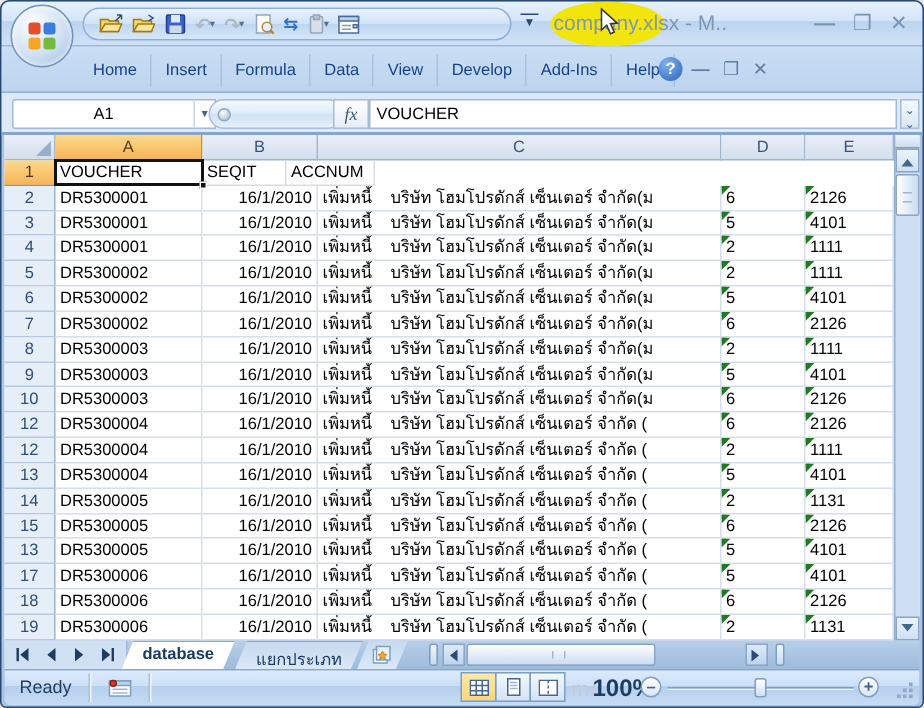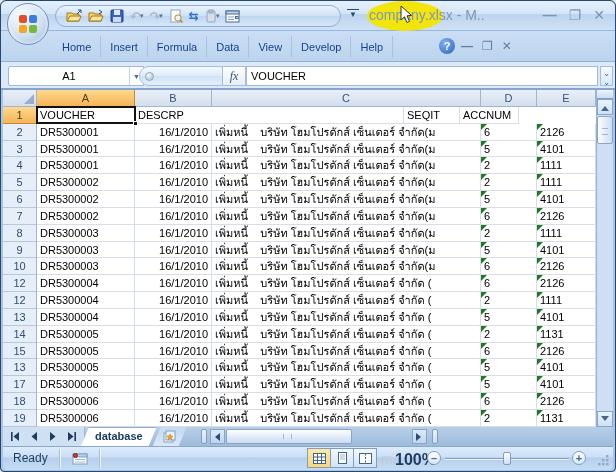--- a/index.html
+++ b/index.html
@@ -209,20 +209,21 @@
   </div>
 
   <div class="ribbonrow">
     <div class="rtabs" id="ribbon-tabs">
         <span class="rtab">Home</span>
         <span class="rtab">Insert</span>
         <span class="rtab">Formula</span>
         <span class="rtab">Data</span>
         <span class="rtab">View</span>
         <span class="rtab">Develop</span>
+        <span class="rtab">Add-Ins</span>
         <span class="rtab">Help</span>
       </div>
     <div class="helpbtn">?</div>
     <div class="wbbtns">
       <span>—</span>
       <span>❐</span>
       <span>✕</span>
     </div>
   </div>
 
@@ -247,21 +248,20 @@
           <div class="chead w-b">B</div>
           <div class="chead w-c">C</div>
           <div class="chead w-d">D</div>
           <div class="chead w-e">E</div>
         </span>
     </div>
     <div class="rows" id="grid-rows">
         <div class="grow">
           <div class="rn hl1">1</div>
           <div class="cell w-a">VOUCHER</div>
-          <div class="cell w-c">DESCRP</div>
           <div class="cell w-d">SEQIT</div>
           <div class="cell w-e">ACCNUM</div>
         </div>
         <div class="grow">
           <div class="rn">2</div>
           <div class="cell w-a">DR5300001</div>
           <div class="cell w-b num">16/1/2010</div>
           <div class="cell w-c">เพิ่มหนี้    บริษัท โฮมโปรดักส์ เซ็นเตอร์ จำกัด(ม</div>
           <div class="cell w-d tri">6</div>
           <div class="cell w-e tri">2126</div>
@@ -438,20 +438,21 @@
         </span>
       <span class="navbtn">
         <svg width="10" height="9" viewBox="0 0 10 9">
             <path d="M1 0 L6.5 4.5 L1 9 Z" fill="#1e3c5f"></path>
             <rect x="7.4" y="0" width="1.6" height="9" fill="#1e3c5f"></rect>
           </svg>
         </span>
     </div>
     <span id="sheet-tabs" style="display:flex">
         <span class="stab active">database</span>
+        <span class="stab">แยกประเภท</span>
       </span>
     <span class="instab">
       <svg width="13" height="13" viewBox="0 0 13 13">
           <rect x="1" y="3" width="9" height="9" fill="#fff" stroke="#7f9fc2"></rect>
           <rect x="3" y="1" width="9" height="9" fill="#eaf2fc" stroke="#7f9fc2"></rect>
           <path d="M10 8 l1 2 2 .3 -1.5 1.4 .4 2 -1.9 -1 -1.9 1 .4 -2 -1.5 -1.4 2 -.3 Z" fill="#f5a623" stroke="#b5741a" stroke-width=".5" transform="translate(-3,-4)"></path>
         </svg>
     </span>
     <div class="hs-area">
       <span class="hs-split"></span>

